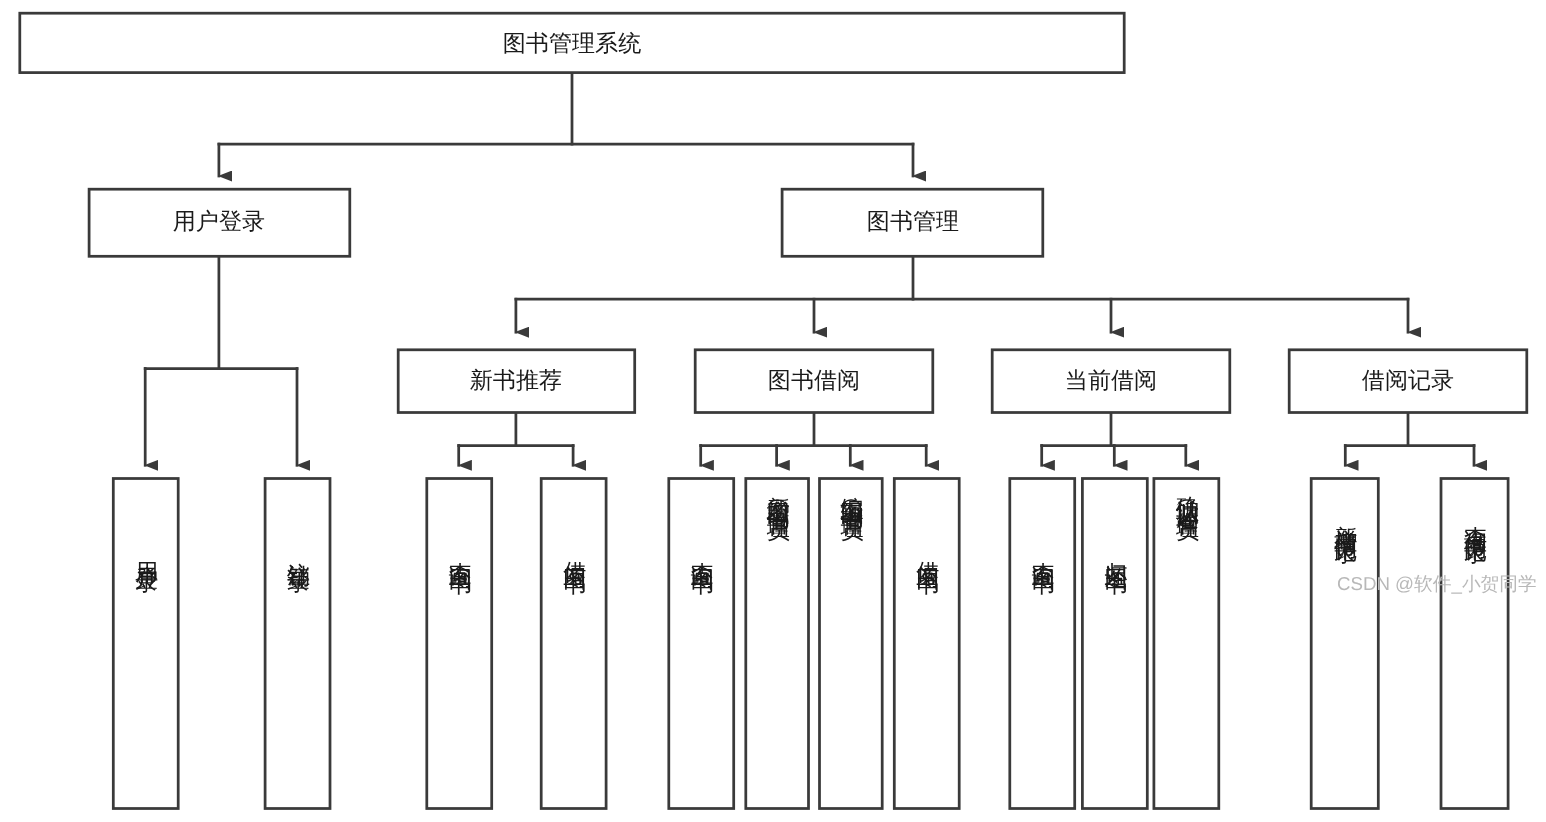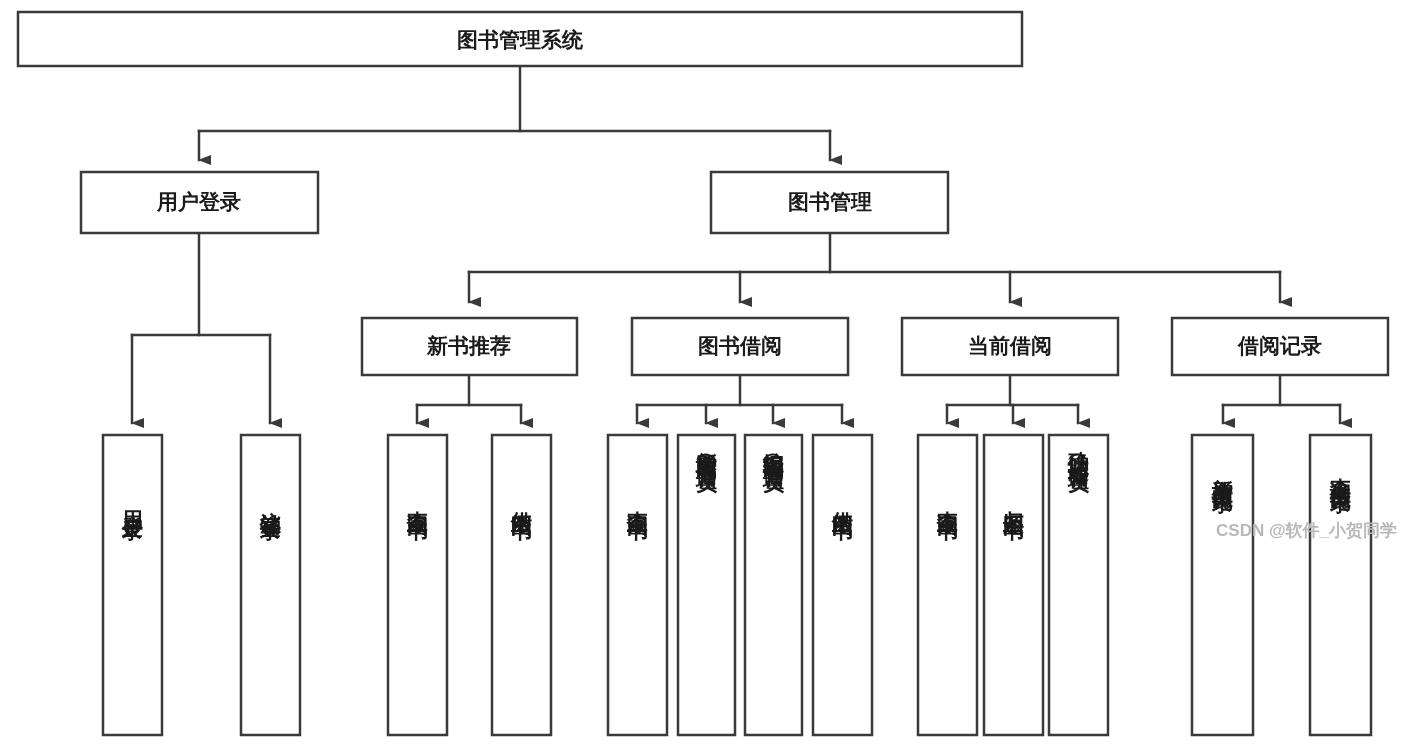--- a/index.html
+++ b/index.html
@@ -10,21 +10,20 @@
   body {
     width: 1405px;
     height: 747px;
     font-family: "Liberation Sans", "DejaVu Sans", sans-serif;
     overflow: hidden;
   }
   #diagram-root {
     position: relative;
     width: 1405px;
     height: 548px;
-    font-weight: bold;
   }
   svg#diagram-svg {
     position: absolute;
     top: 0;
     left: 0;
     width: 1405px;
     height: 747px;
   }
   .node-box {
     fill: #ffffff;

